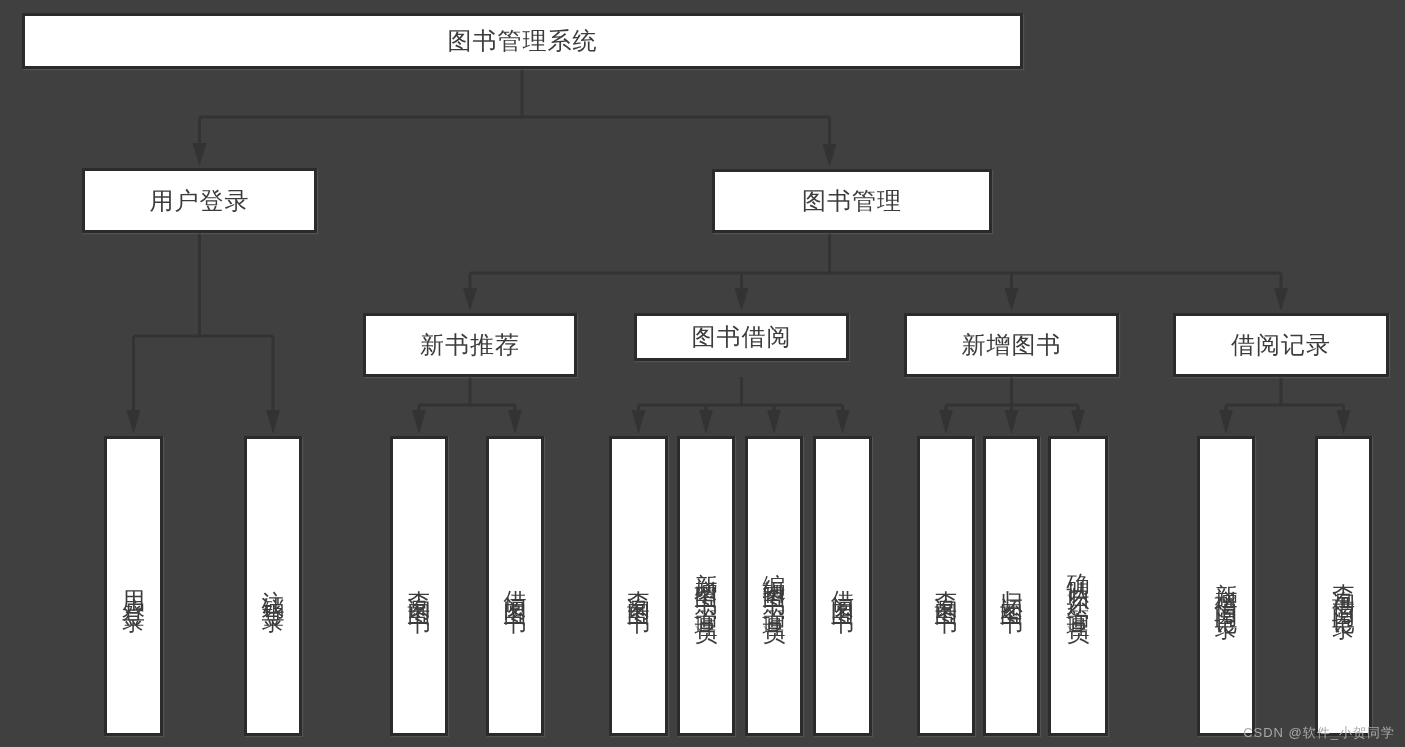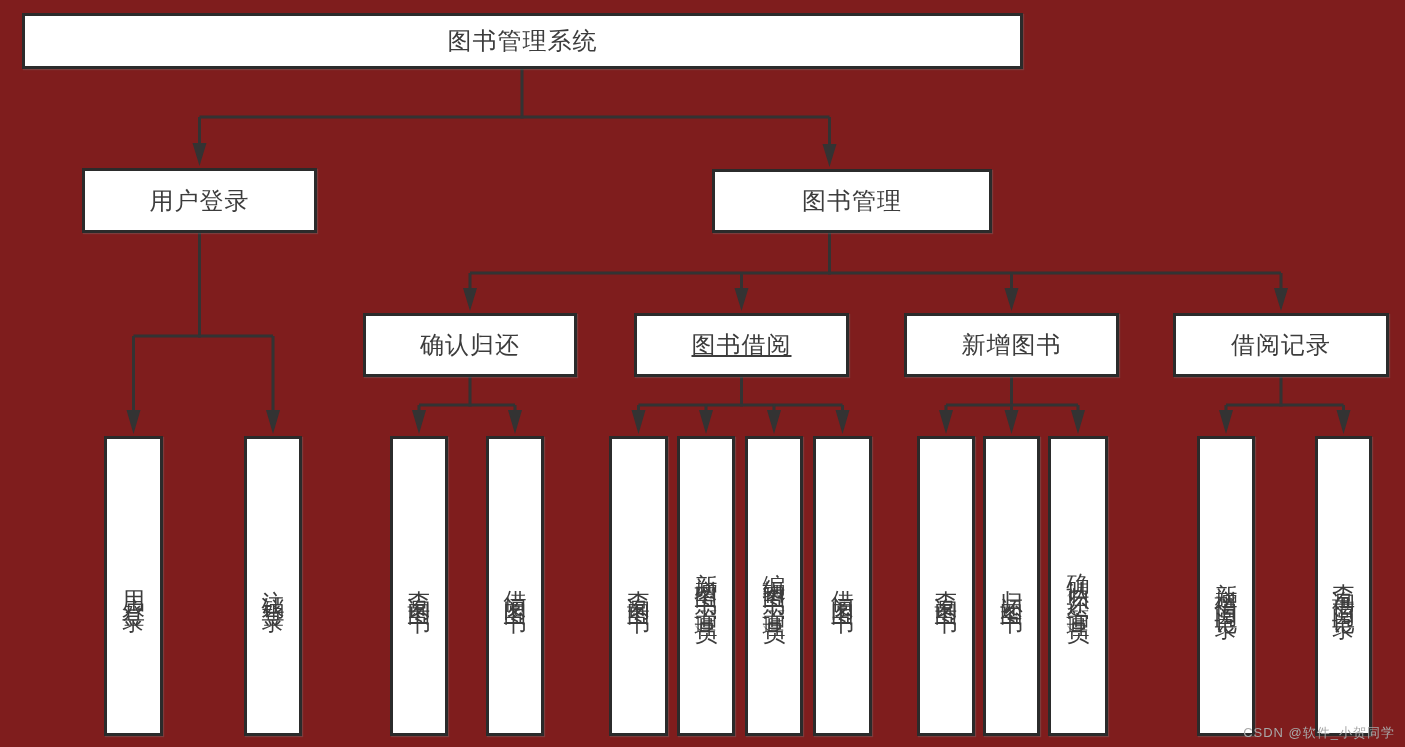--- a/index.html
+++ b/index.html
@@ -4,21 +4,21 @@
 <style>
   html, body {
     margin: 0;
     padding: 0;
     background: #ffffff;
   }
   .canvas {
     position: relative;
     width: 1405px;
     height: 747px;
-    background: #7f1d1d;
+    background: #404040;
     overflow: hidden;
     font-family: "Liberation Sans", "DejaVu Sans", sans-serif;
   }
   .connectors {
     position: absolute;
     left: 0;
     top: 0;
     width: 1405px;
     height: 747px;
   }
@@ -135,23 +135,23 @@
   </div>
 
   <div class="node h" style="left:82px; top:168px; width:235px; height:65px;">
     <span>用户登录</span>
   </div>
   <div class="node h" style="left:712px; top:169px; width:280px; height:64px;">
     <span>图书管理</span>
   </div>
 
   <div class="node h" style="left:363px; top:313px; width:214px; height:64px;">
-    <span>确认归还</span>
-  </div>
-  <div class="node h" style="left:634px; top:313px; width:215px; height:64px;text-decoration:underline;">
+    <span>新书推荐</span>
+  </div>
+  <div class="node h" style="left:634px; top:313px; width:215px; height:48px;">
     <span>图书借阅</span>
   </div>
   <div class="node h" style="left:904px; top:313px; width:215px; height:64px;">
     <span>新增图书</span>
   </div>
   <div class="node h" style="left:1173px; top:313px; width:216px; height:64px;">
     <span>借阅记录</span>
   </div>
 
   <div class="node v" style="left:104px; top:436px; width:59px; height:300px;">

